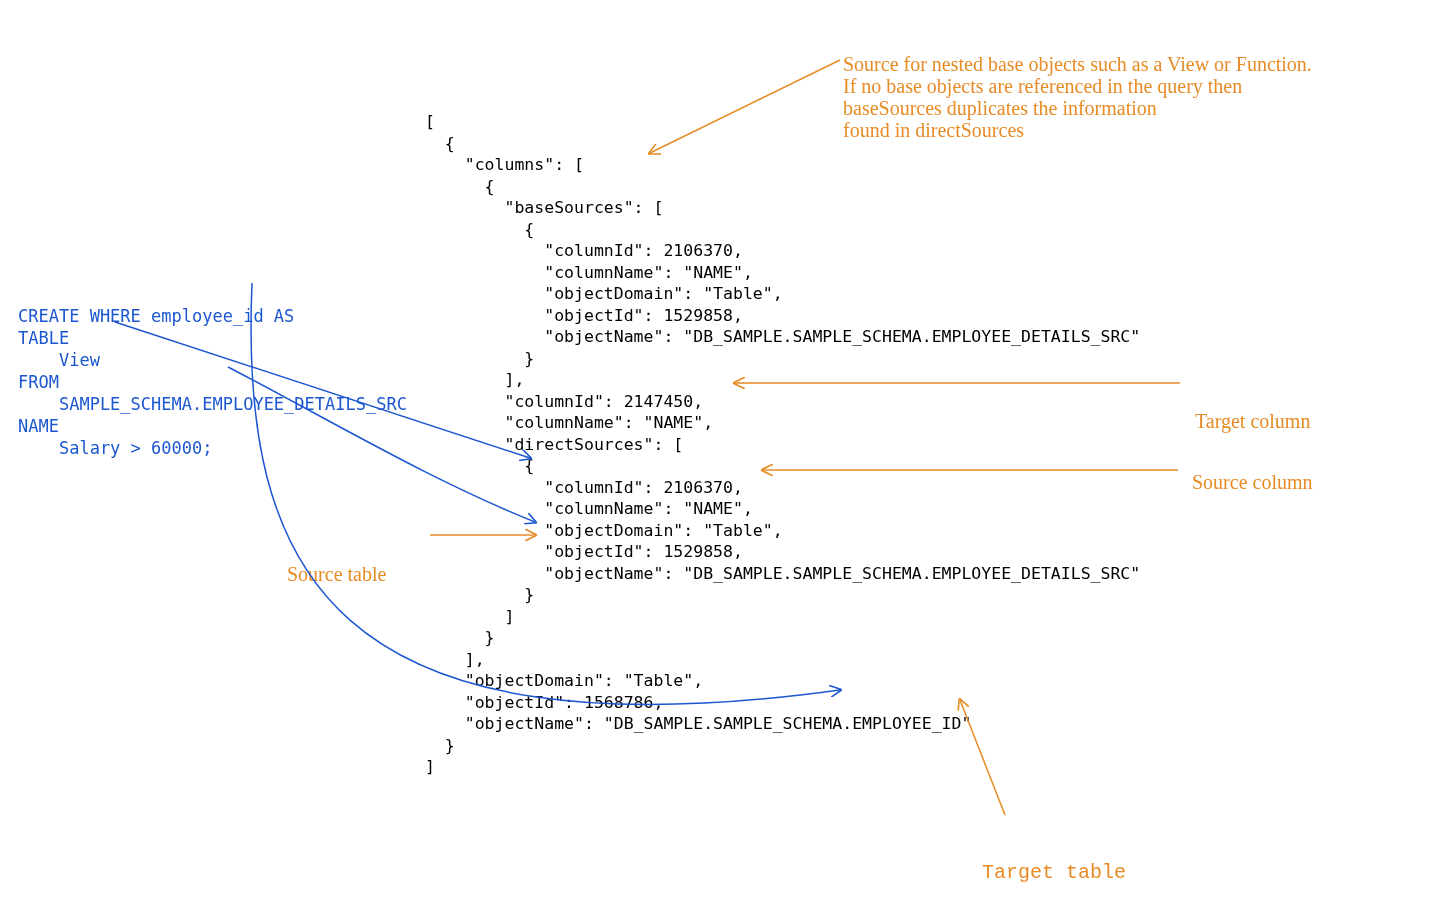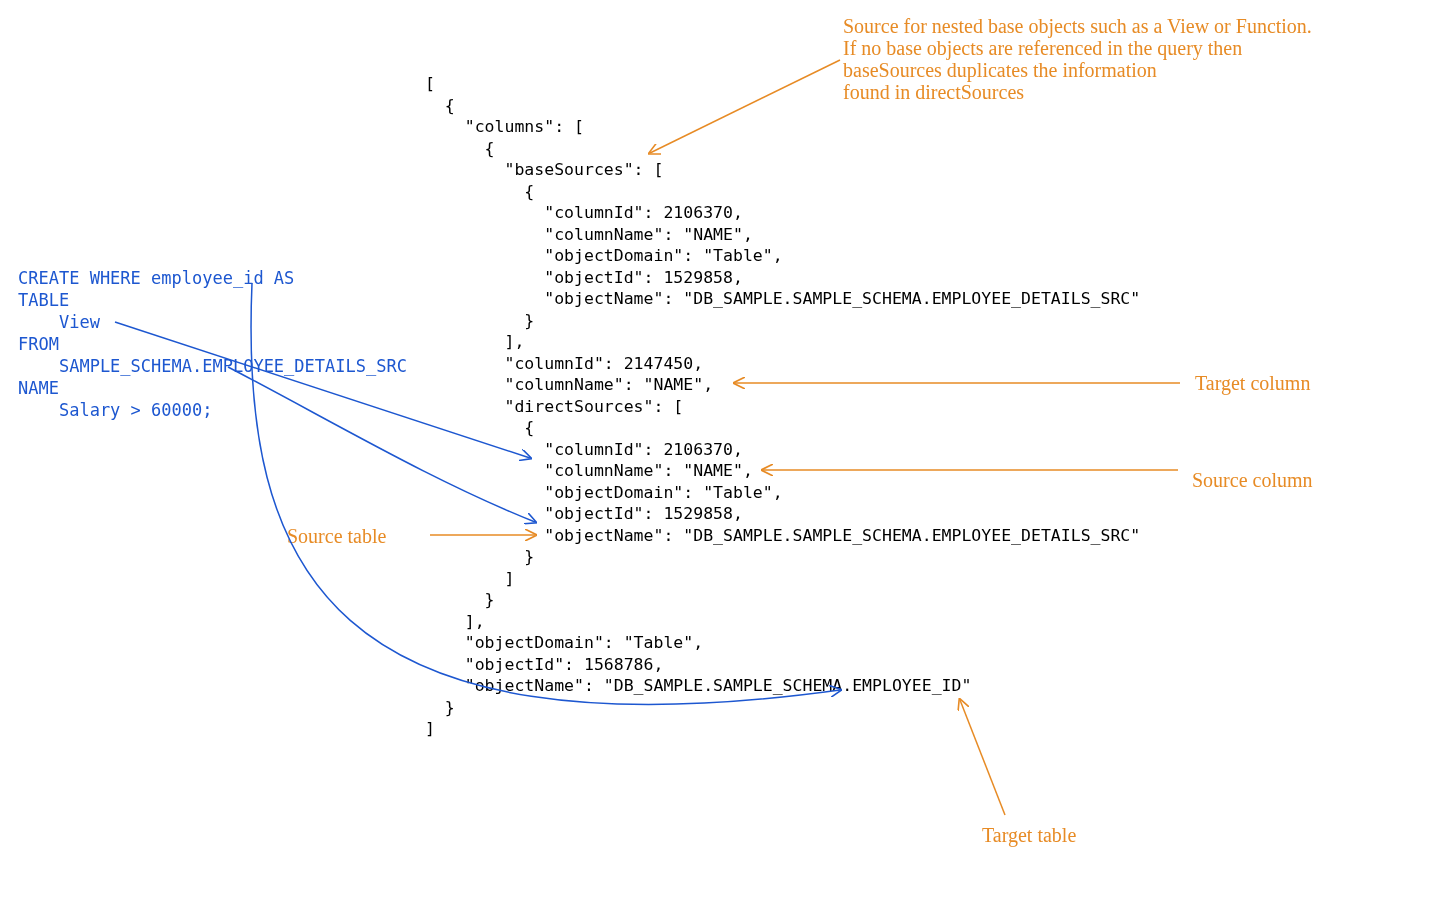--- a/index.html
+++ b/index.html
@@ -4,21 +4,21 @@
 <style>
 html, body {
   margin: 0;
   padding: 0;
   width: 1447px;
   height: 921px;
   background: #fff;
   font-family: "Menlo", "DejaVu Sans Mono", "Consolas", monospace;
   overflow: hidden;
 }
-.abs { position: absolute; }
+.abs { position: absolute; margin-top: 38px; }
 .sql { color: #1d57d0; font-size: 17px; line-height: 22px; white-space: pre; }
 .json { color: #000; font-size: 16.5px; line-height: 21.5px; white-space: pre; font-family: "Menlo", "DejaVu Sans Mono", "Consolas", monospace; }
 .note {
   color: #e78b25;
   font-family: "Segoe Script", "Bradley Hand", "Comic Sans MS", cursive;
   font-size: 20px;
   line-height: 22px;
   white-space: pre;
 }
 svg.full {
@@ -71,23 +71,23 @@
 <span>    "objectId": 1568786,</span>
 <span>    "objectName": "DB_SAMPLE.SAMPLE_SCHEMA.EMPLOYEE_ID"</span>
 <span>  }</span>
 <span>]</span></div>
 
 <div class="abs note" style="left:843px; top:15px;">Source for nested base objects such as a View or Function.
 If no base objects are referenced in the query then
 baseSources duplicates the information
 found in directSources</div>
 <div class="abs note" style="left:1195px; top:372px;text-align:center;">Target column</div>
-<div class="abs note" style="left:1192px; top:469px;">Source column</div>
+<div class="abs note" style="left:1192px; top:433px;">Source column</div>
 <div class="abs note" style="left:287px; top:525px;">Source table</div>
-<div class="abs note" style="left:982px; top:824px;">Target table</div>
+<div class="abs note" style="left:982px; top:824px;font-family:Liberation Mono, monospace;">Target table</div>
 
 <svg class="full" viewBox="0 0 1447 921">
   <defs>
     <marker id="ah-blue" viewBox="0 0 12 12" refX="10" refY="6" markerWidth="8" markerHeight="8" orient="auto-start-reverse">
       <path d="M0,0 L12,6 L0,12" fill="none" stroke="#1d57d0" stroke-width="1.6"></path>
     </marker>
     <marker id="ah-orange" viewBox="0 0 12 12" refX="10" refY="6" markerWidth="8" markerHeight="8" orient="auto-start-reverse">
       <path d="M0,0 L12,6 L0,12" fill="none" stroke="#e78b25" stroke-width="1.6"></path>
     </marker>
   </defs>

